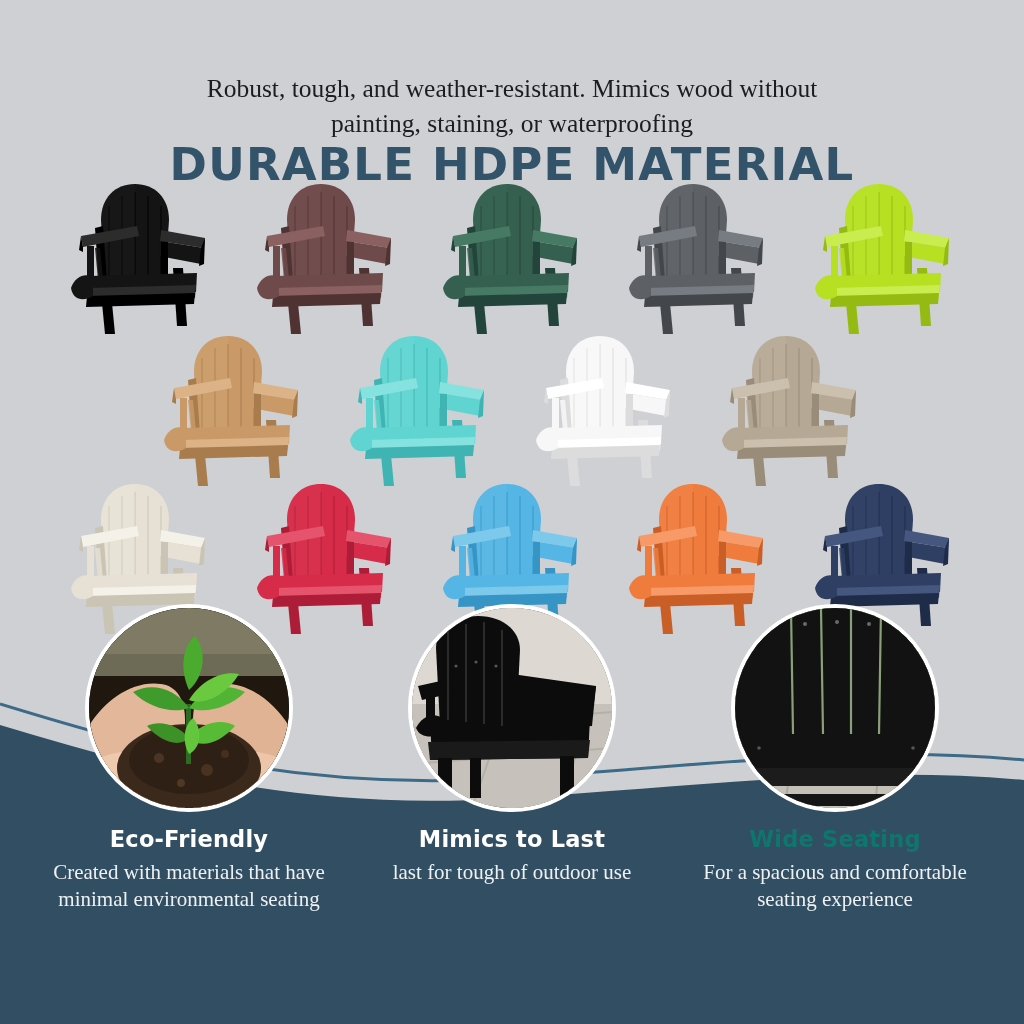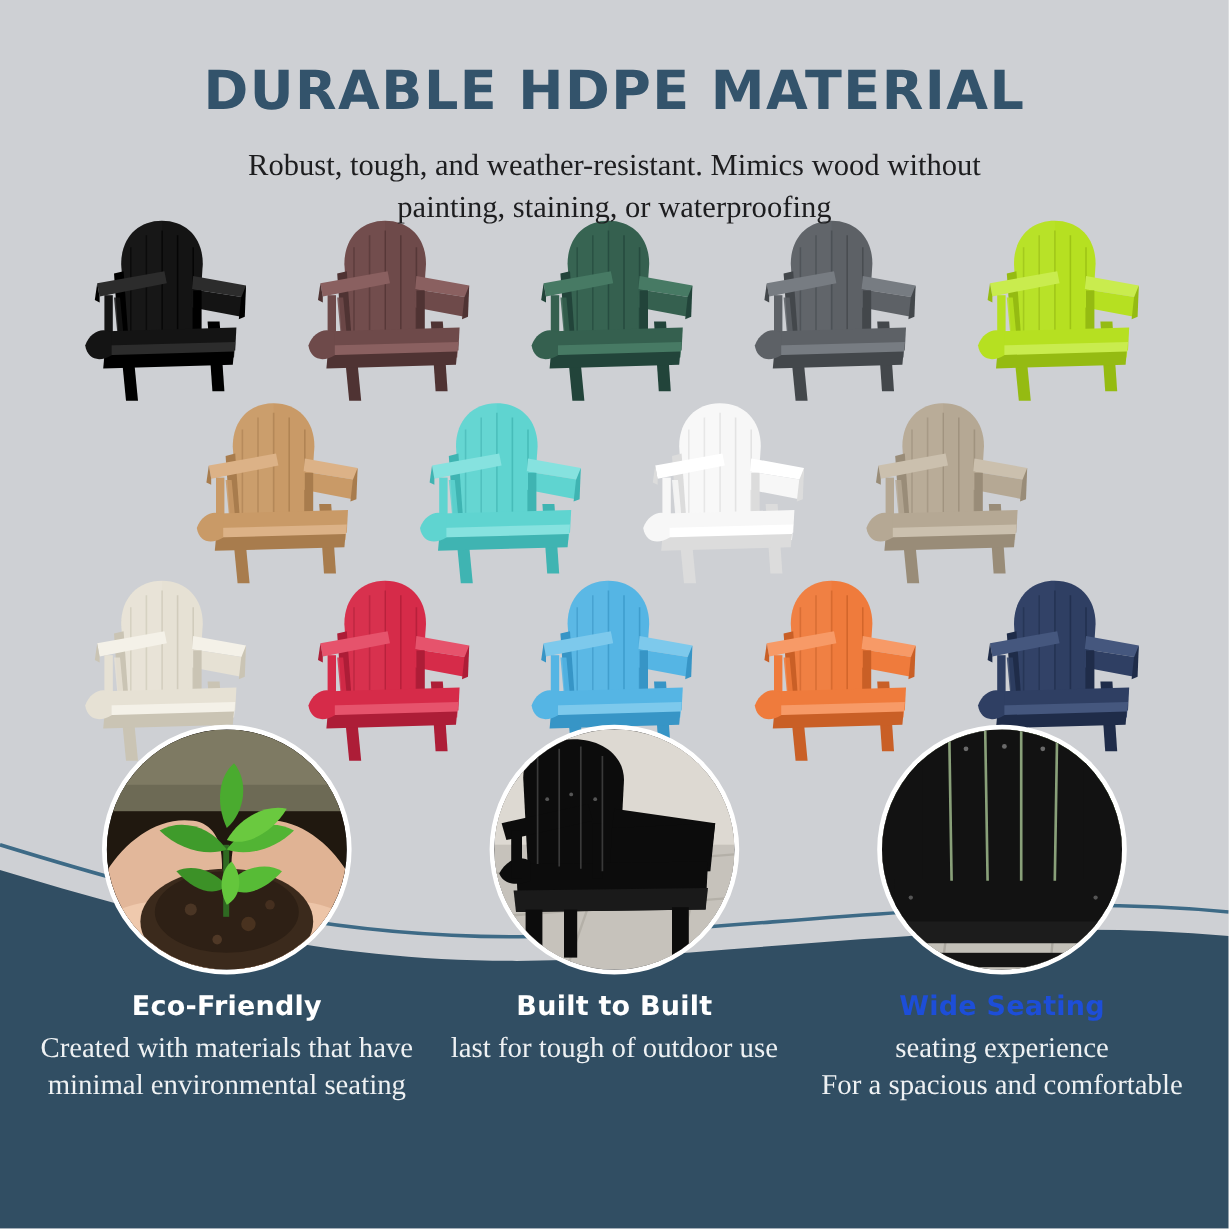--- a/index.html
+++ b/index.html
@@ -104,37 +104,37 @@
     margin-top: 14px;
     font-family: "DejaVu Sans", sans-serif;
     font-weight: 700;
     font-size: 22.5px;
     color: #ffffff;
     letter-spacing: 0.2px;
   }
   .feature-desc {
     margin-top: 7px;
     font-family: "Liberation Serif", serif;
-    font-size: 24px;
+    font-size: 21px;
     line-height: 1.3;
     color: #eef1f3;
     padding: 0 4px;
   }
 </style>
 </head>
 <body>
 
 <div id="stage" style="background: rgb(206, 208, 212);">
 
   <div id="header">
-    <div id="title" style="color: rgb(51, 83, 107);">DURABLE HDPE MATERIAL</div>
     <div id="subtitle" style="color: rgb(29, 29, 31);">
       <div>Robust, tough, and weather-resistant. Mimics wood without</div>
       <div>painting, staining, or waterproofing</div>
     </div>
+    <div id="title" style="color: rgb(51, 83, 107);">DURABLE HDPE MATERIAL</div>
   </div>
 
   <div id="chair-grid">
     <div class="chair-row five" id="chair-row-1">
         <div class="chair-cell">
           <svg viewBox="0 0 150 170" width="150" height="170" class="chair-svg">
             <path d="M34,96 L44,96 L50,158 L40,158 Z" fill="#000000"></path>
             <path d="M108,92 L118,92 L122,150 L112,150 Z" fill="#000000"></path>
             <path d="M36,44 C36,22 50,8 70,8 C90,8 104,22 104,44 L100,104 L40,104 Z" fill="#141414"></path>
             <path d="M44,30 L44,104 M57,20 L57,104 M70,16 L70,104 M83,20 L83,104 M96,30 L96,104" stroke="#000000" stroke-width="1.3" fill="none" opacity="0.75"></path>
@@ -510,21 +510,21 @@
             <path d="M4,120 C10,108 22,104 30,110 L30,126 C20,130 8,130 4,120 Z"></path>
             <rect x="14" y="84" width="9" height="40"></rect>
             <rect x="82" y="78" width="8" height="46"></rect>
           </g>
           <path d="M36,22 L36,112 M54,16 L54,114 M72,14 L72,116 M90,22 L90,118" stroke="#4a4a4a" stroke-width="1.4" fill="none" opacity="0.75"></path>
           <circle cx="44" cy="58" r="1.6" fill="#555"></circle>
           <circle cx="64" cy="54" r="1.6" fill="#555"></circle>
           <circle cx="84" cy="58" r="1.6" fill="#555"></circle>
         </svg>
       </div>
-      <div class="feature-title" style="color: rgb(255, 255, 255);">Built to Built</div>
+      <div class="feature-title" style="color: rgb(255, 255, 255);">Mimics to Last</div>
       <div class="feature-desc">
         <div>last for tough of outdoor use</div>
       </div>
     </div>
 
     <div class="feature" id="feature-2">
       <div class="circle-wrap">
         <svg viewBox="0 0 200 200">
           <rect x="0" y="0" width="200" height="200" fill="#b9b6ae"></rect>
           <rect x="0" y="0" width="200" height="70" fill="#8f9c7e"></rect>
@@ -541,21 +541,21 @@
             <rect x="46" y="186" width="110" height="12" fill="#151515"></rect>
           </g>
           <path d="M56,0 L58,126 M86,0 L88,126 M116,0 L116,126 M146,0 L144,126" stroke="#9fba8c" stroke-width="2.2" fill="none" opacity="0.85"></path>
           <circle cx="70" cy="16" r="2" fill="#6a6a6a"></circle>
           <circle cx="102" cy="14" r="2" fill="#6a6a6a"></circle>
           <circle cx="134" cy="16" r="2" fill="#6a6a6a"></circle>
           <circle cx="24" cy="140" r="1.8" fill="#555"></circle>
           <circle cx="178" cy="140" r="1.8" fill="#555"></circle>
         </svg>
       </div>
-      <div class="feature-title" style="color: #1d4ed8;">Wide Seating</div>
+      <div class="feature-title" style="color: #0f766e;">Wide Seating</div>
       <div class="feature-desc">
+        <div>For a spacious and comfortable</div>
         <div>seating experience</div>
-        <div>For a spacious and comfortable</div>
       </div>
     </div>
 
   </div>
 </div>
 
 </body></html>

